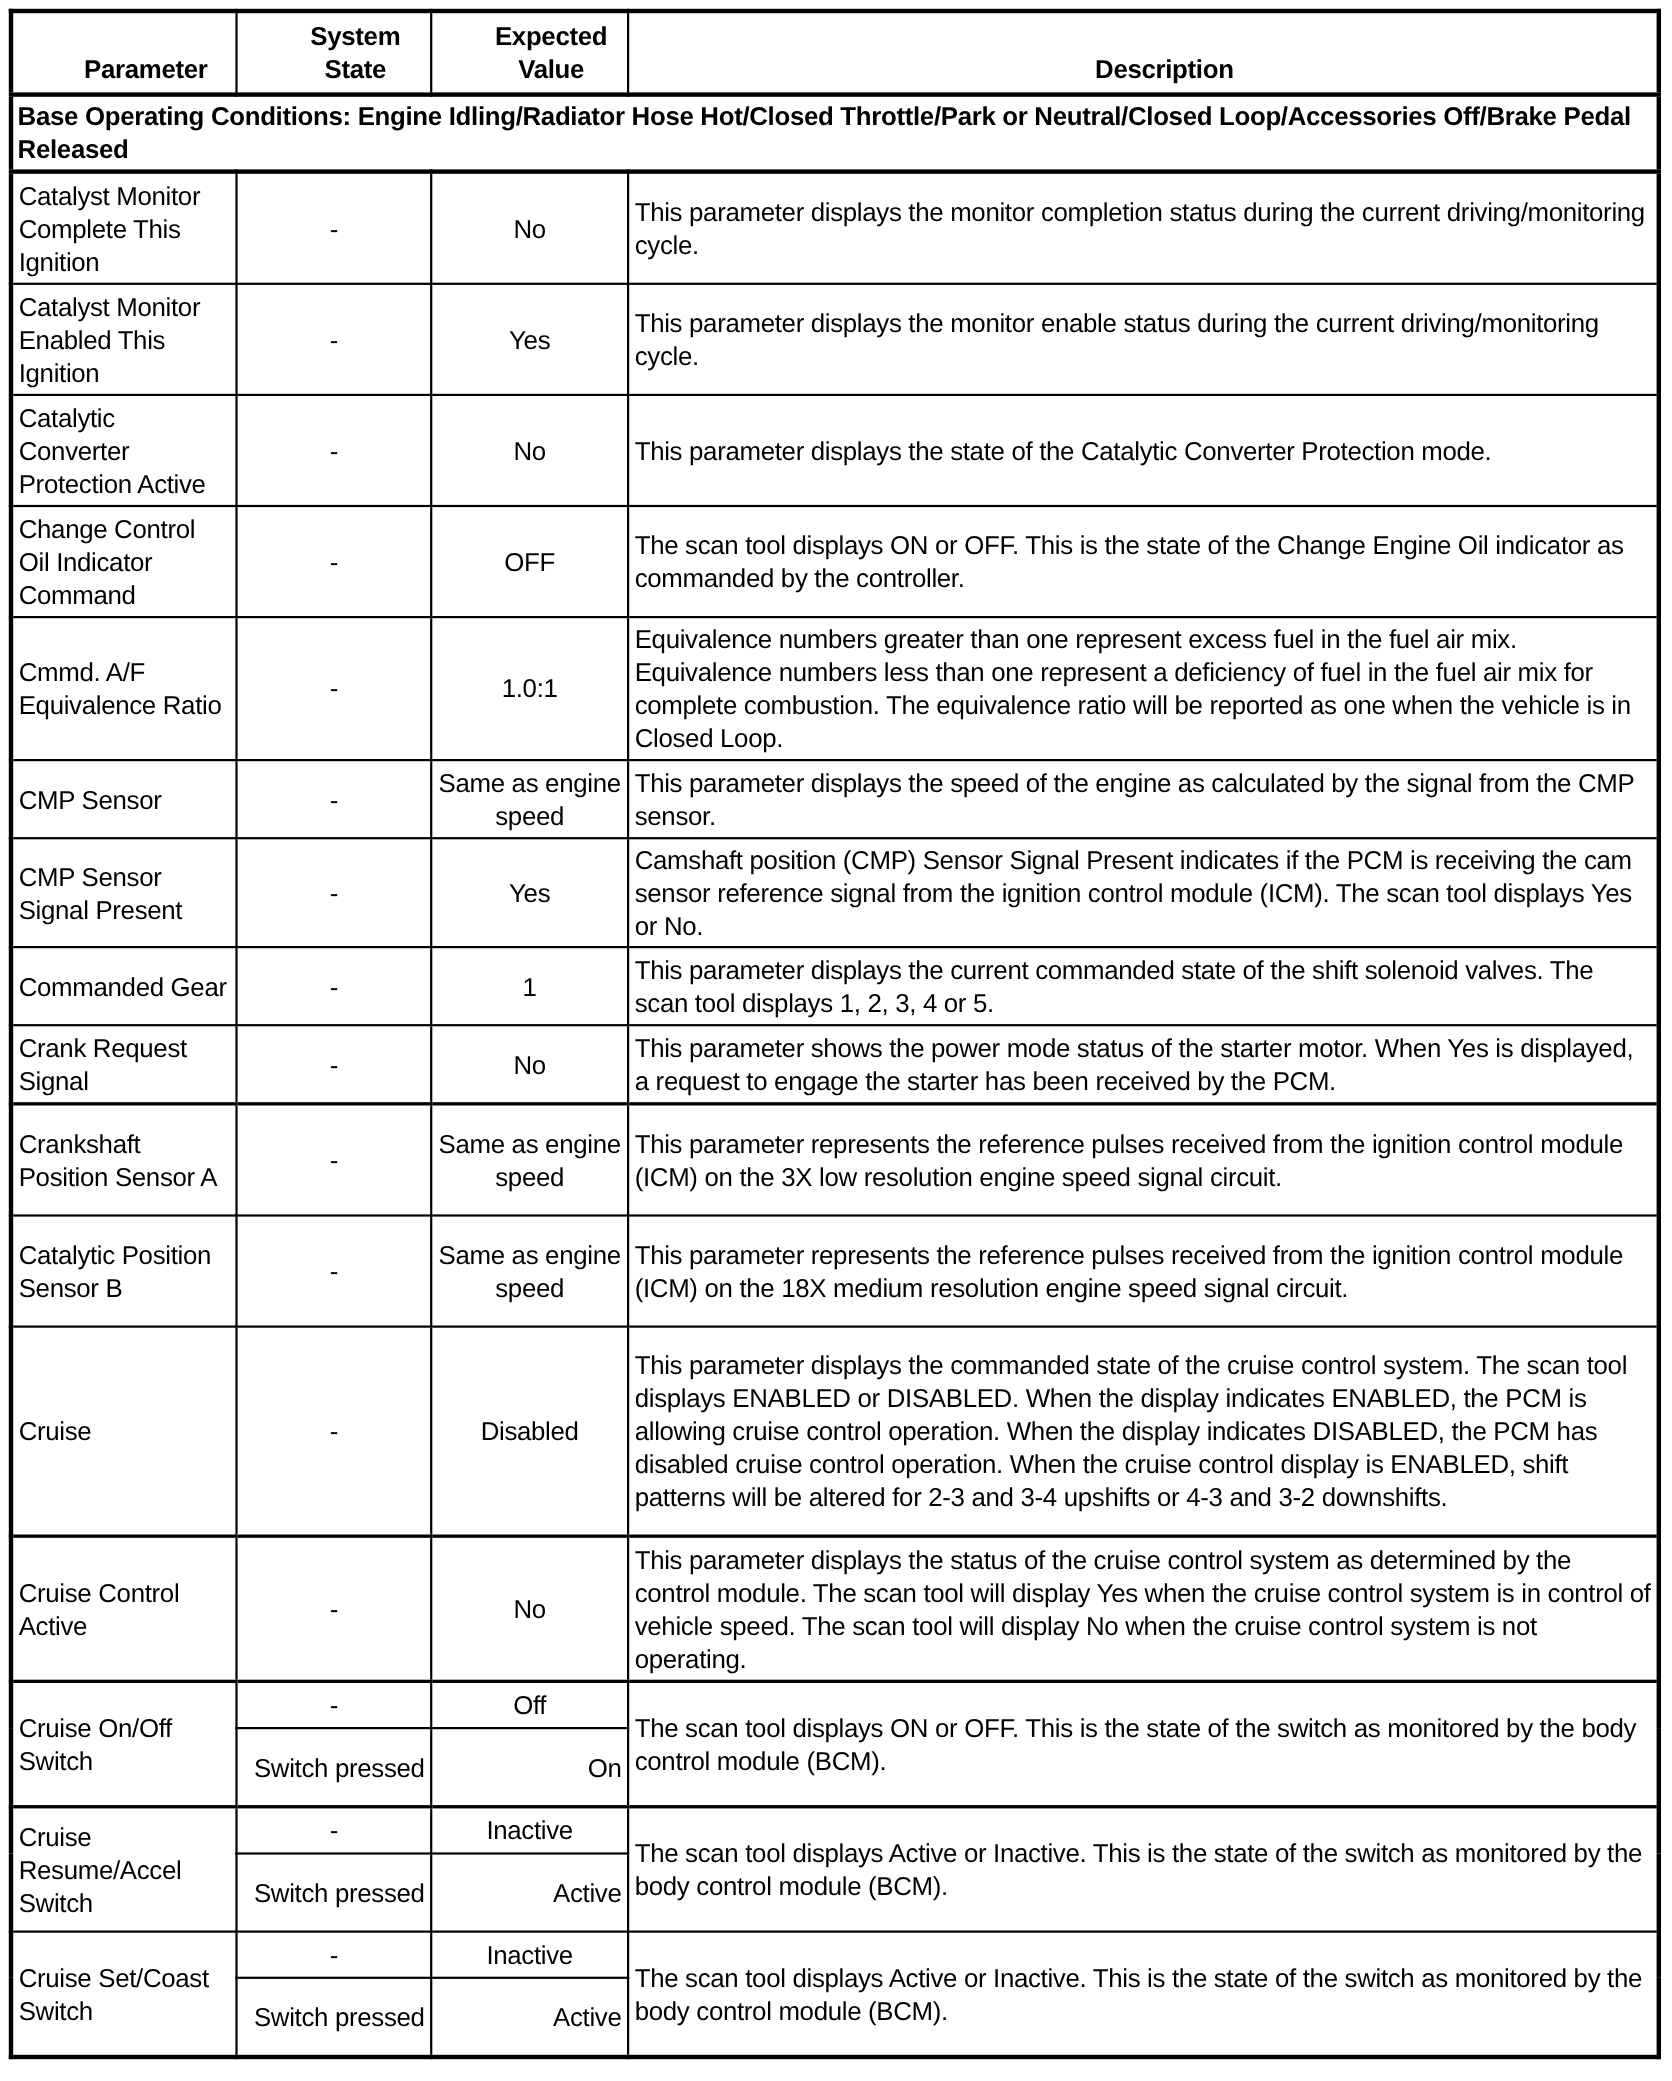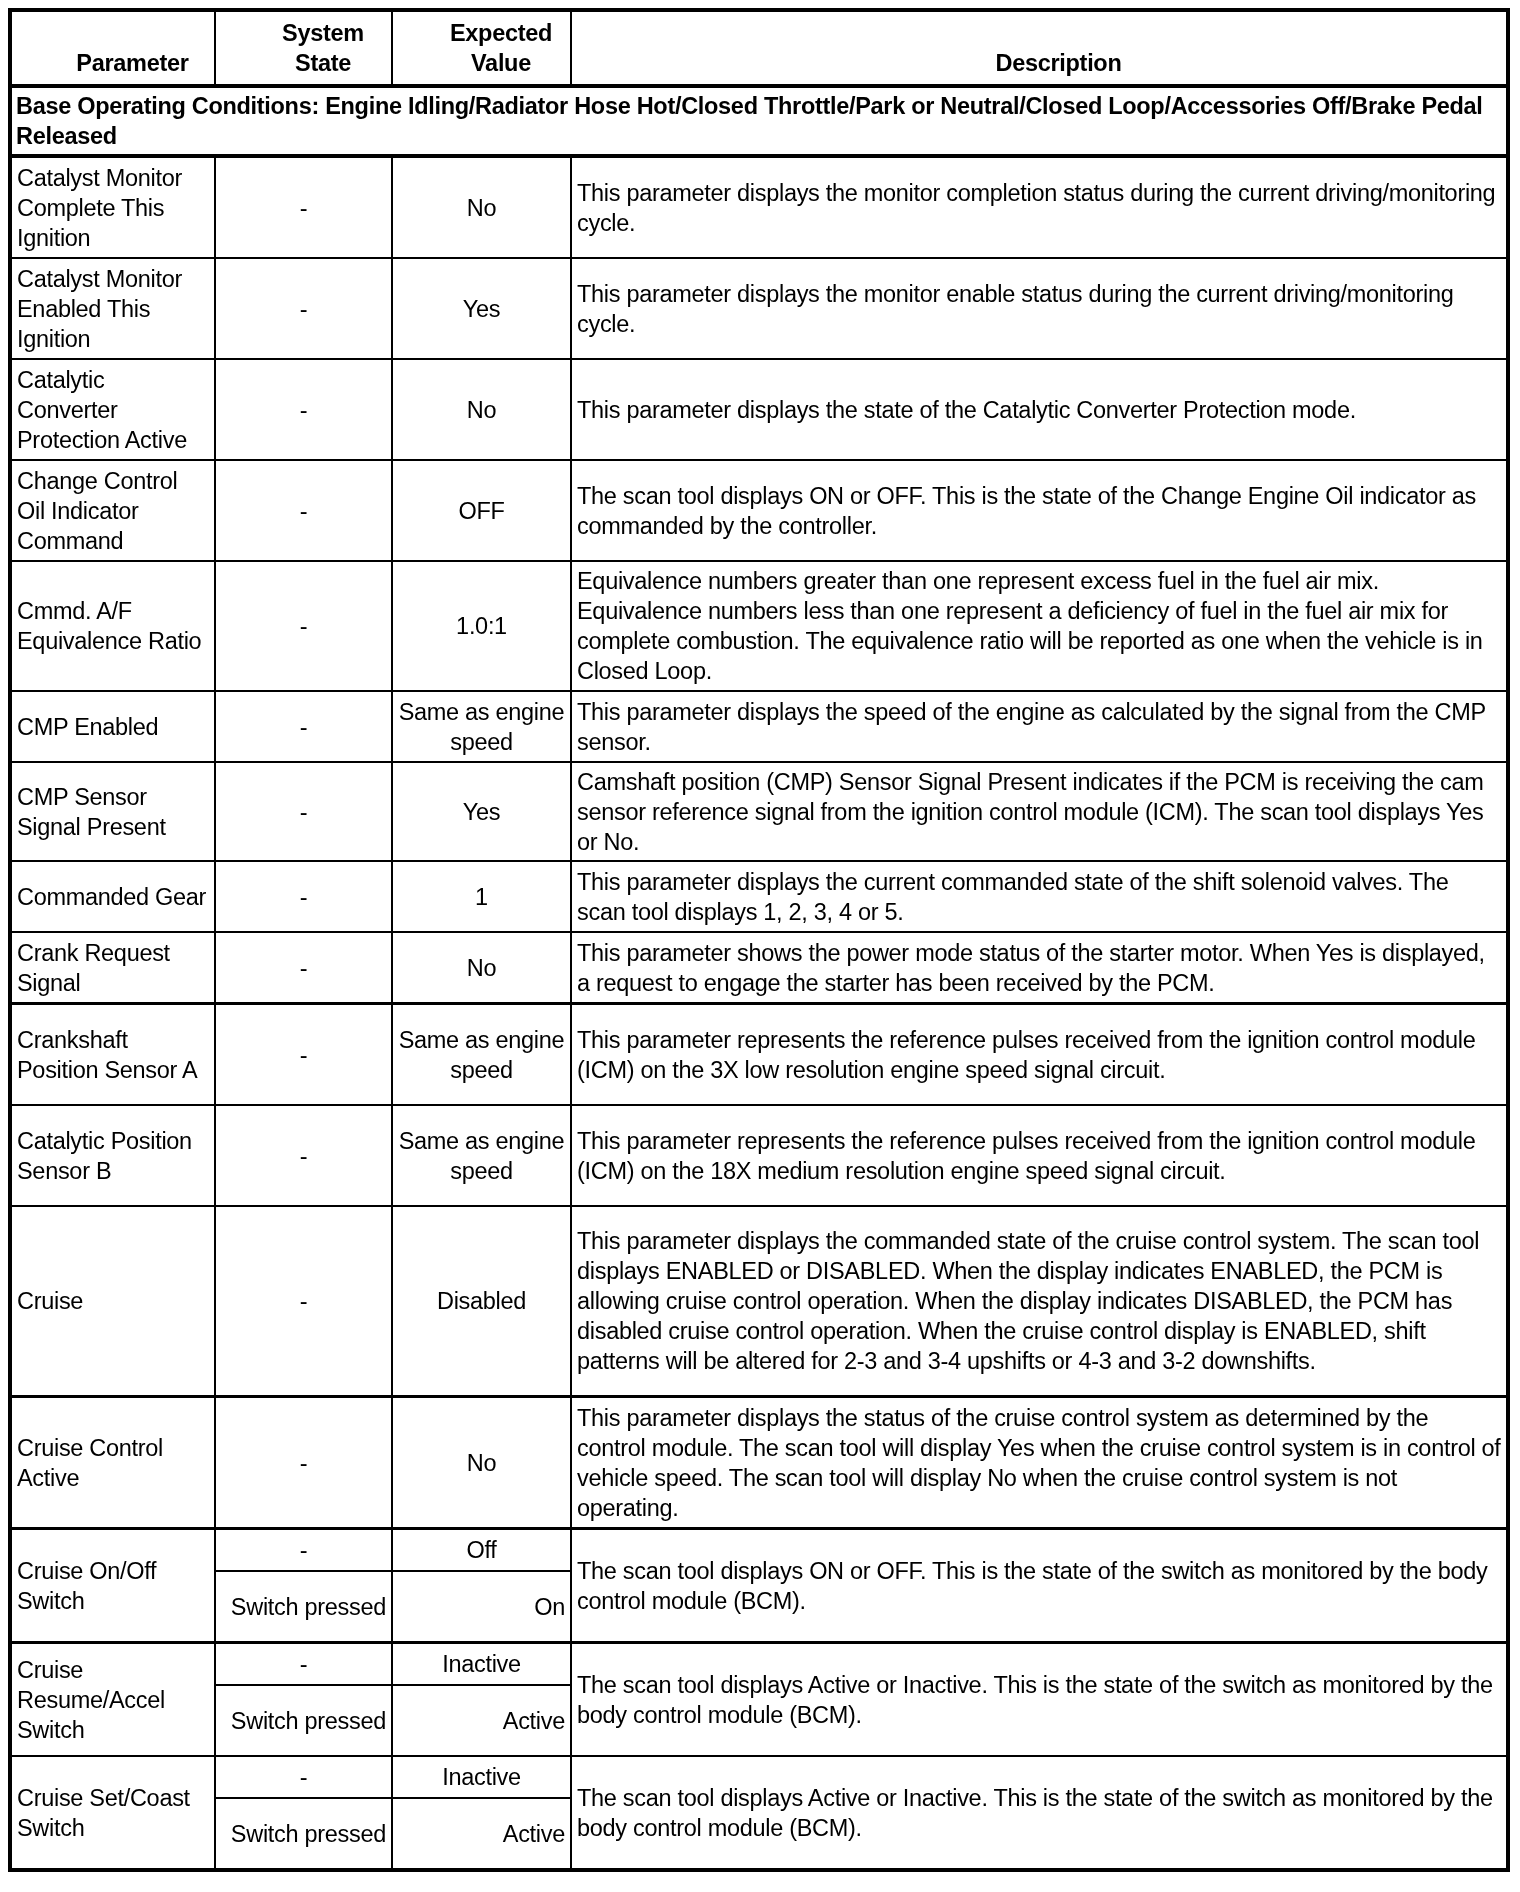--- a/index.html
+++ b/index.html
@@ -73,21 +73,21 @@
       <td class="value">OFF</td>
       <td class="desc">The scan tool displays ON or OFF. This is the state of the Change Engine Oil indicator as commanded by the controller.</td>
     </tr>
     <tr class="r-h4">
       <td class="param">Cmmd. A/F Equivalence Ratio</td>
       <td class="state">-</td>
       <td class="value">1.0:1</td>
       <td class="desc">Equivalence numbers greater than one represent excess fuel in the fuel air mix. Equivalence numbers less than one represent a deficiency of fuel in the fuel air mix for complete combustion. The equivalence ratio will be reported as one when the vehicle is in Closed Loop.</td>
     </tr>
     <tr class="r-h2">
-      <td class="param">CMP Enabled</td>
+      <td class="param">CMP Sensor</td>
       <td class="state">-</td>
       <td class="value">Same as engine speed</td>
       <td class="desc">This parameter displays the speed of the engine as calculated by the signal from the CMP sensor.</td>
     </tr>
     <tr class="r-h2b">
       <td class="param">CMP Sensor Signal Present</td>
       <td class="state">-</td>
       <td class="value">Yes</td>
       <td class="desc">Camshaft position (CMP) Sensor Signal Present indicates if the PCM is receiving the cam sensor reference signal from the ignition control module (ICM). The scan tool displays Yes or No.</td>
     </tr>

